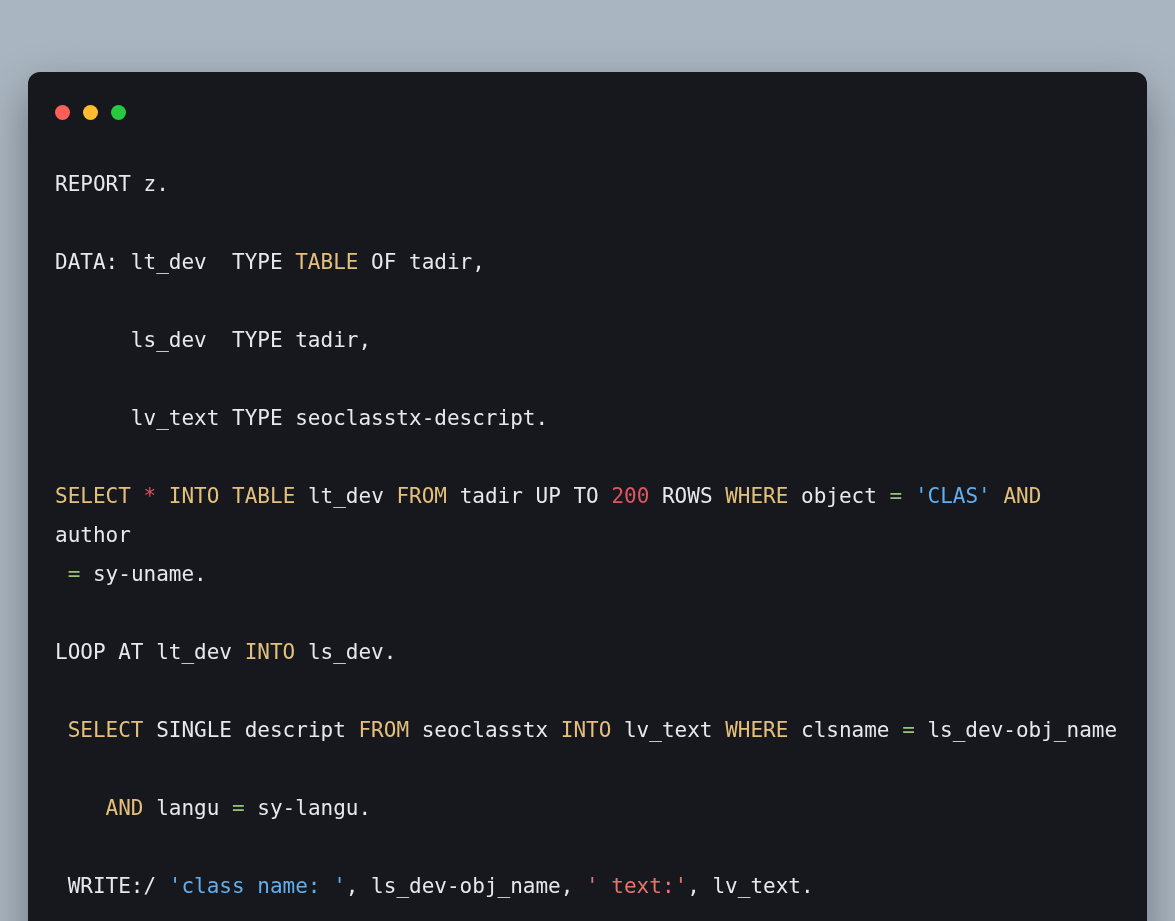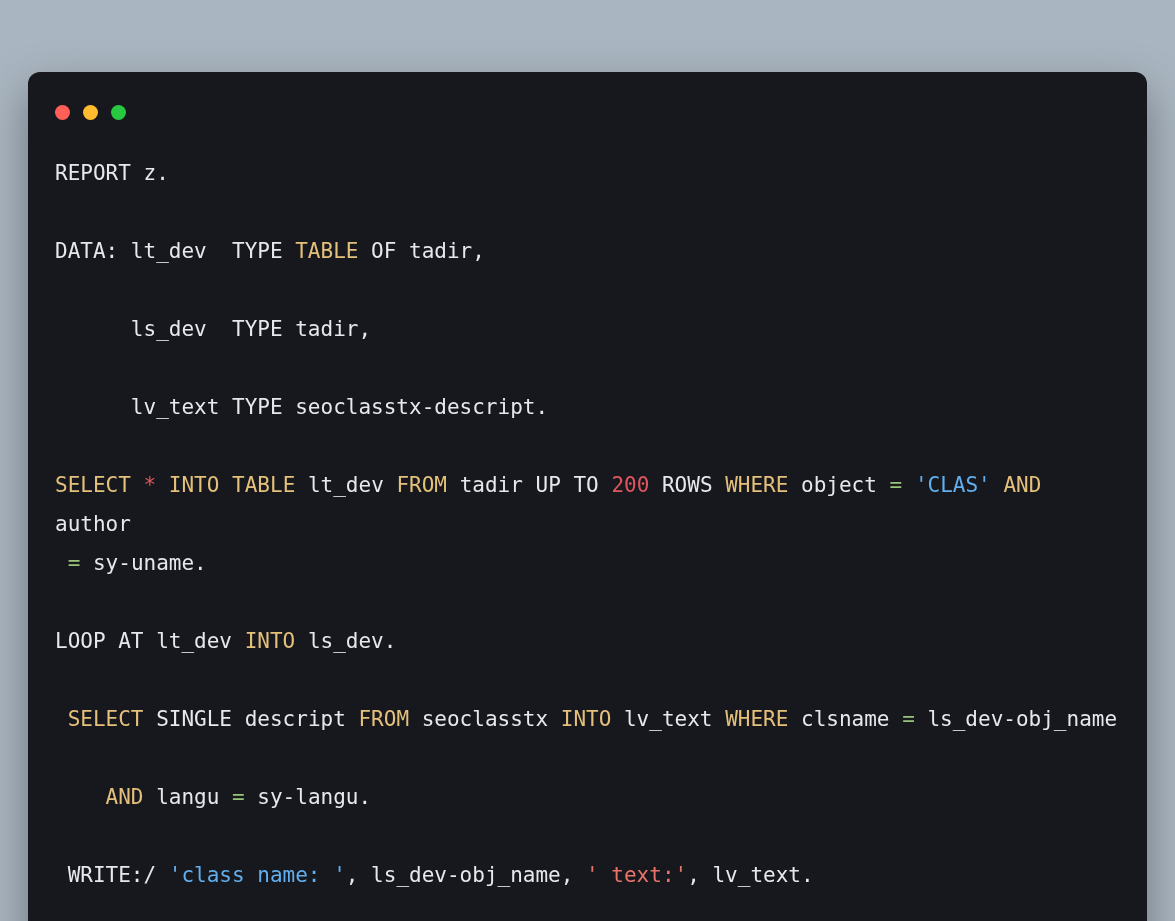--- a/index.html
+++ b/index.html
@@ -34,21 +34,21 @@
   }
 
   .dot {
     width: 15px;
     height: 15px;
     border-radius: 50%;
     display: inline-block;
   }
 
   .code {
-    margin-top: 34px;
+    margin-top: 45px;
     margin-left: 27px;
     font-size: 21px;
     line-height: 39px;
     white-space: pre;
     letter-spacing: 0;
   }
 
   .code-line {
     height: 39px;
   }

